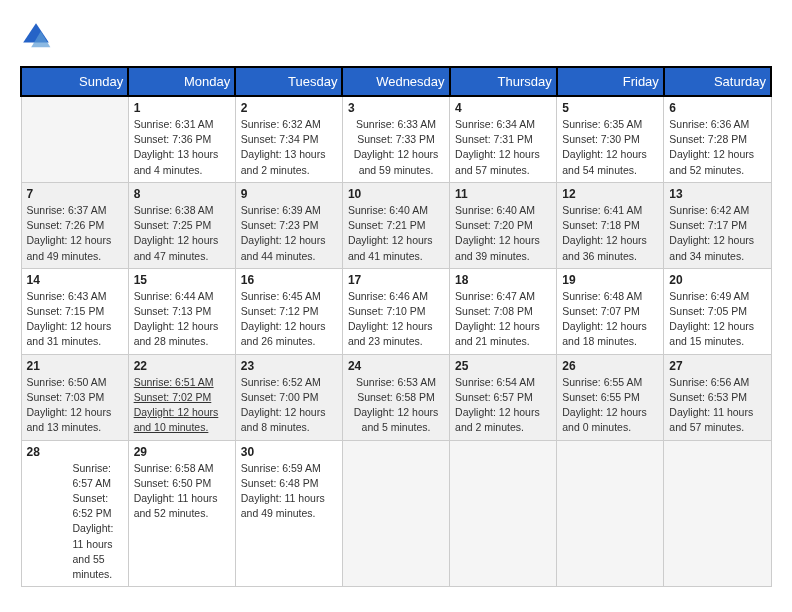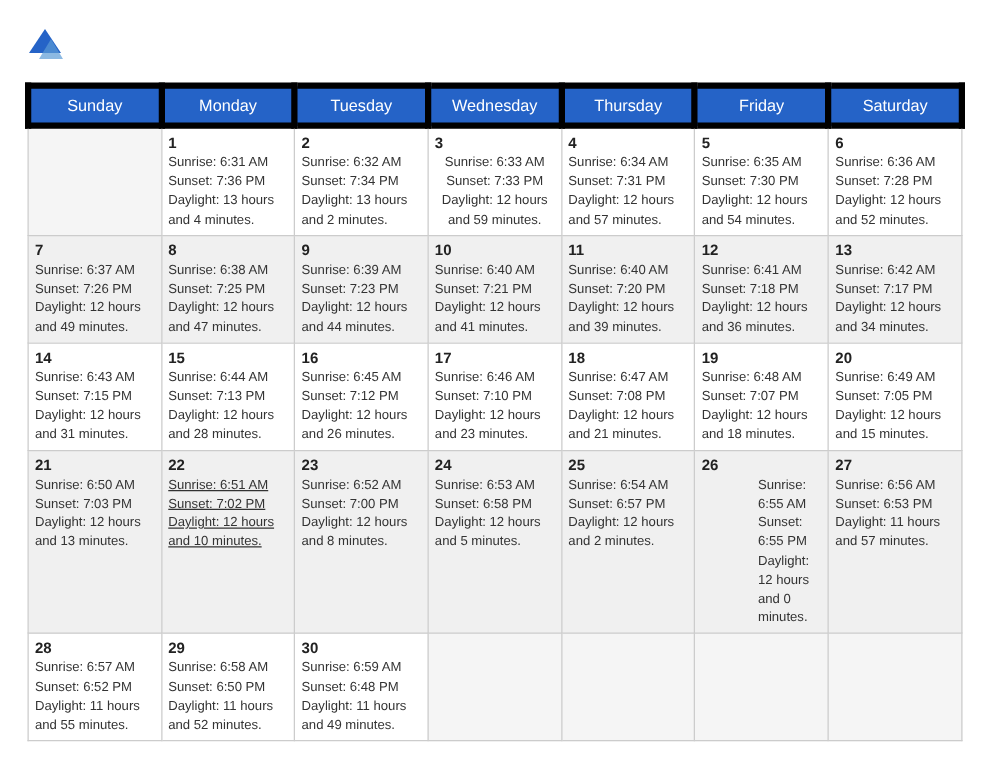--- a/index.html
+++ b/index.html
@@ -57,24 +57,24 @@
     }
     .calendar {
       width: 100%;
       border-collapse: collapse;
       font-size: 11px;
     }
     .calendar th {
       background: #2563c7;
       color: #fff;
       padding: 6px 4px;
-      text-align: center;
+      text-align: right;
       font-size: 13px;
       font-weight: normal;
-      border: 5px solid #000000;
+      border: 2px solid #000000;
     }
     .calendar td {
       border: 1px solid #ccc;
       vertical-align: top;
       padding: 4px 5px;
       width: 107px;
       height: 80px;
       background: #fff;
     }
     .calendar tr:nth-child(odd) td {
@@ -296,51 +296,51 @@
           </td>
           <td>
             <div class="day-number">23</div>
             <div class="day-info" style="white-space: pre-line;">Sunrise: 6:52 AM
 Sunset: 7:00 PM
 Daylight: 12 hours
 and 8 minutes.</div>
           </td>
           <td>
             <div class="day-number">24</div>
-            <div class="day-info" style="white-space: pre-line;">Sunrise: 6:53 AM
+            <div class="day-info" style="white-space: pre-line; text-align: center;">Sunrise: 6:53 AM
 Sunset: 6:58 PM
 Daylight: 12 hours
 and 5 minutes.</div>
           </td>
           <td>
             <div class="day-number">25</div>
             <div class="day-info" style="white-space: pre-line;">Sunrise: 6:54 AM
 Sunset: 6:57 PM
 Daylight: 12 hours
 and 2 minutes.</div>
           </td>
           <td>
             <div class="day-number">26</div>
-            <div class="day-info" style="white-space: pre-line; margin-left: 45px;">Sunrise: 6:55 AM
+            <div class="day-info" style="white-space: pre-line;">Sunrise: 6:55 AM
 Sunset: 6:55 PM
 Daylight: 12 hours
 and 0 minutes.</div>
           </td>
           <td>
             <div class="day-number">27</div>
             <div class="day-info" style="white-space: pre-line;">Sunrise: 6:56 AM
 Sunset: 6:53 PM
 Daylight: 11 hours
 and 57 minutes.</div>
           </td>
         </tr>
         <tr>
           <td>
             <div class="day-number">28</div>
-            <div class="day-info" style="white-space: pre-line;">Sunrise: 6:57 AM
+            <div class="day-info" style="white-space: pre-line; margin-left: 46px;">Sunrise: 6:57 AM
 Sunset: 6:52 PM
 Daylight: 11 hours
 and 55 minutes.</div>
           </td>
           <td>
             <div class="day-number">29</div>
             <div class="day-info" style="white-space: pre-line;">Sunrise: 6:58 AM
 Sunset: 6:50 PM
 Daylight: 11 hours
 and 52 minutes.</div>

